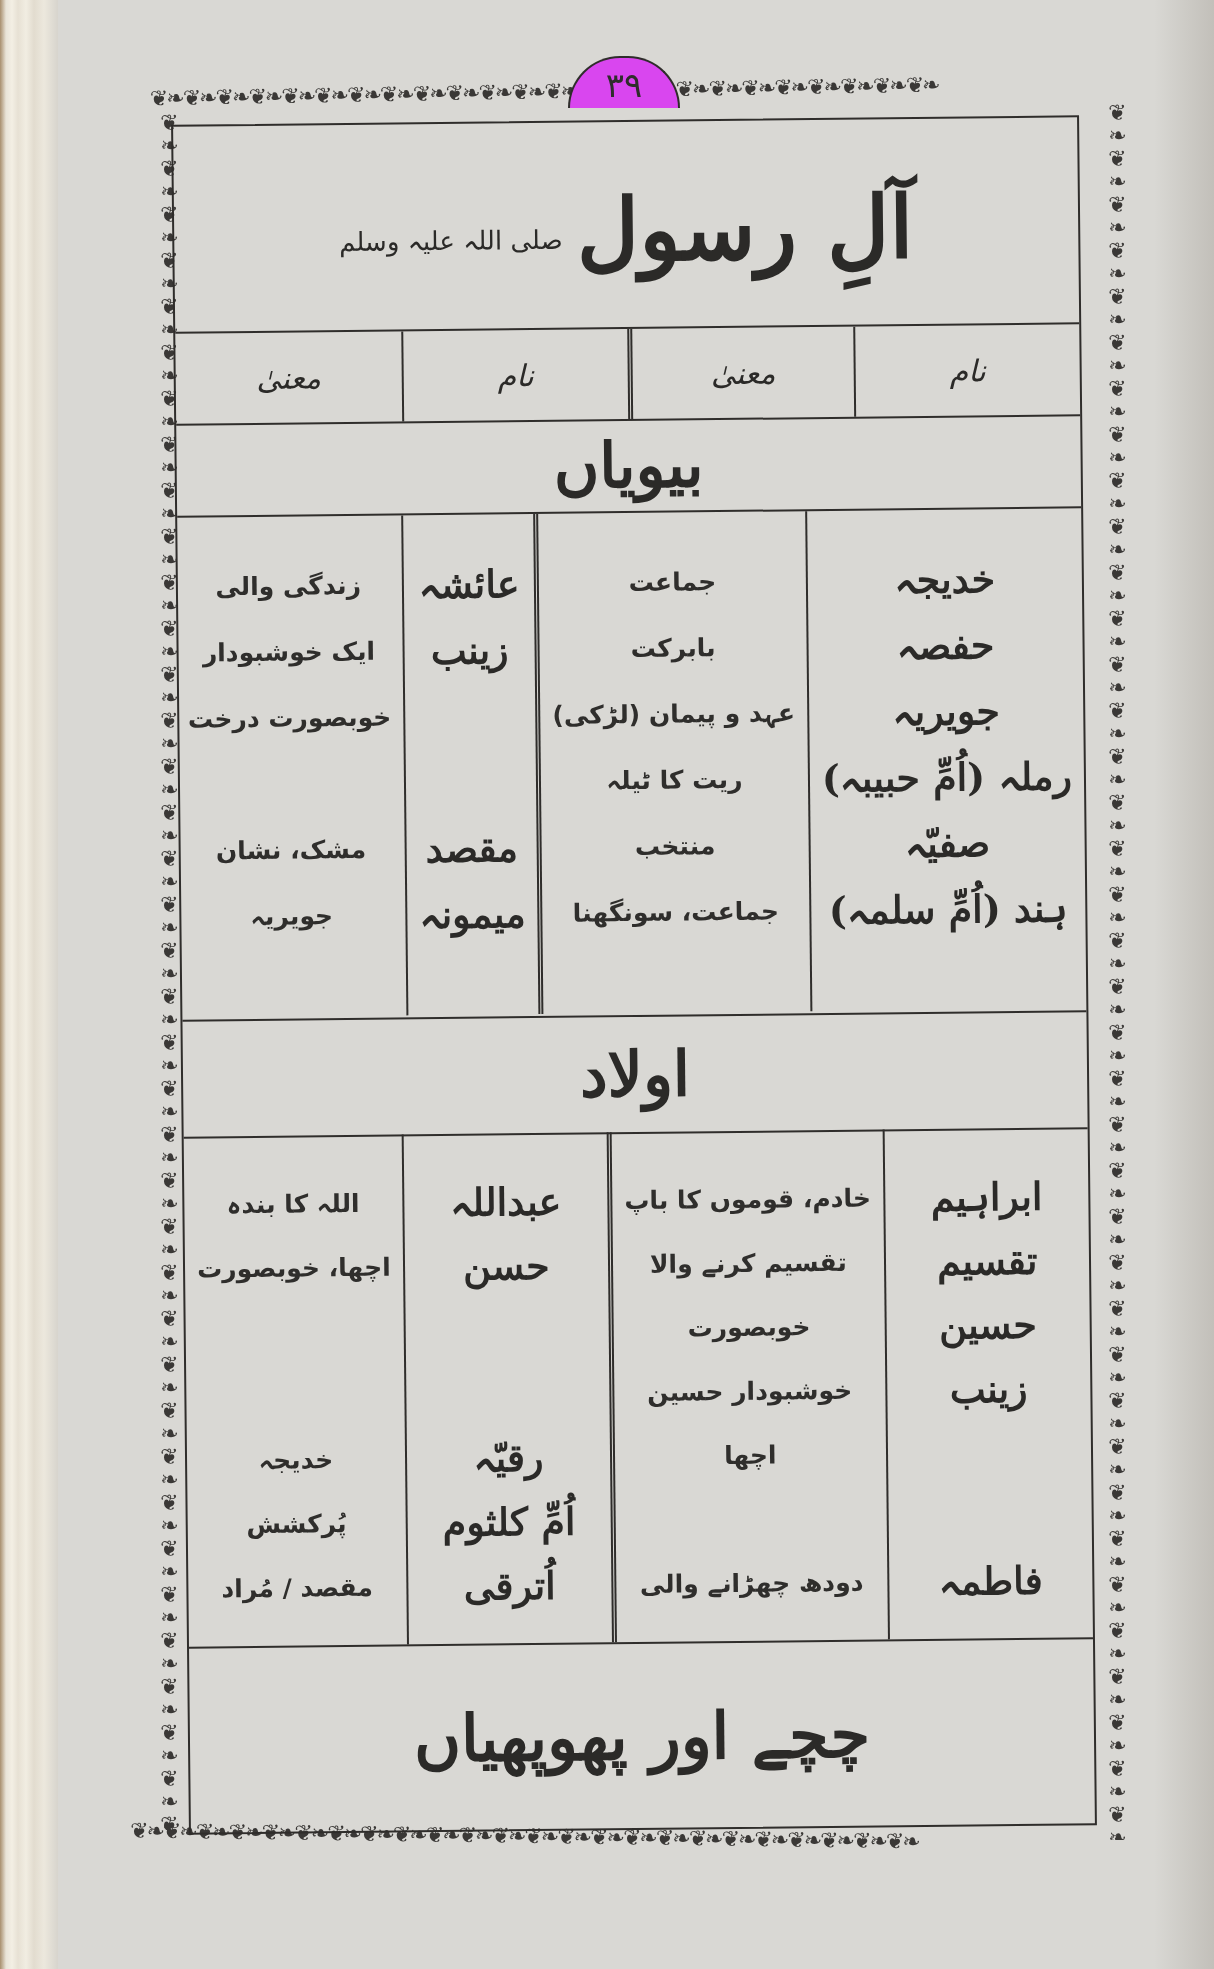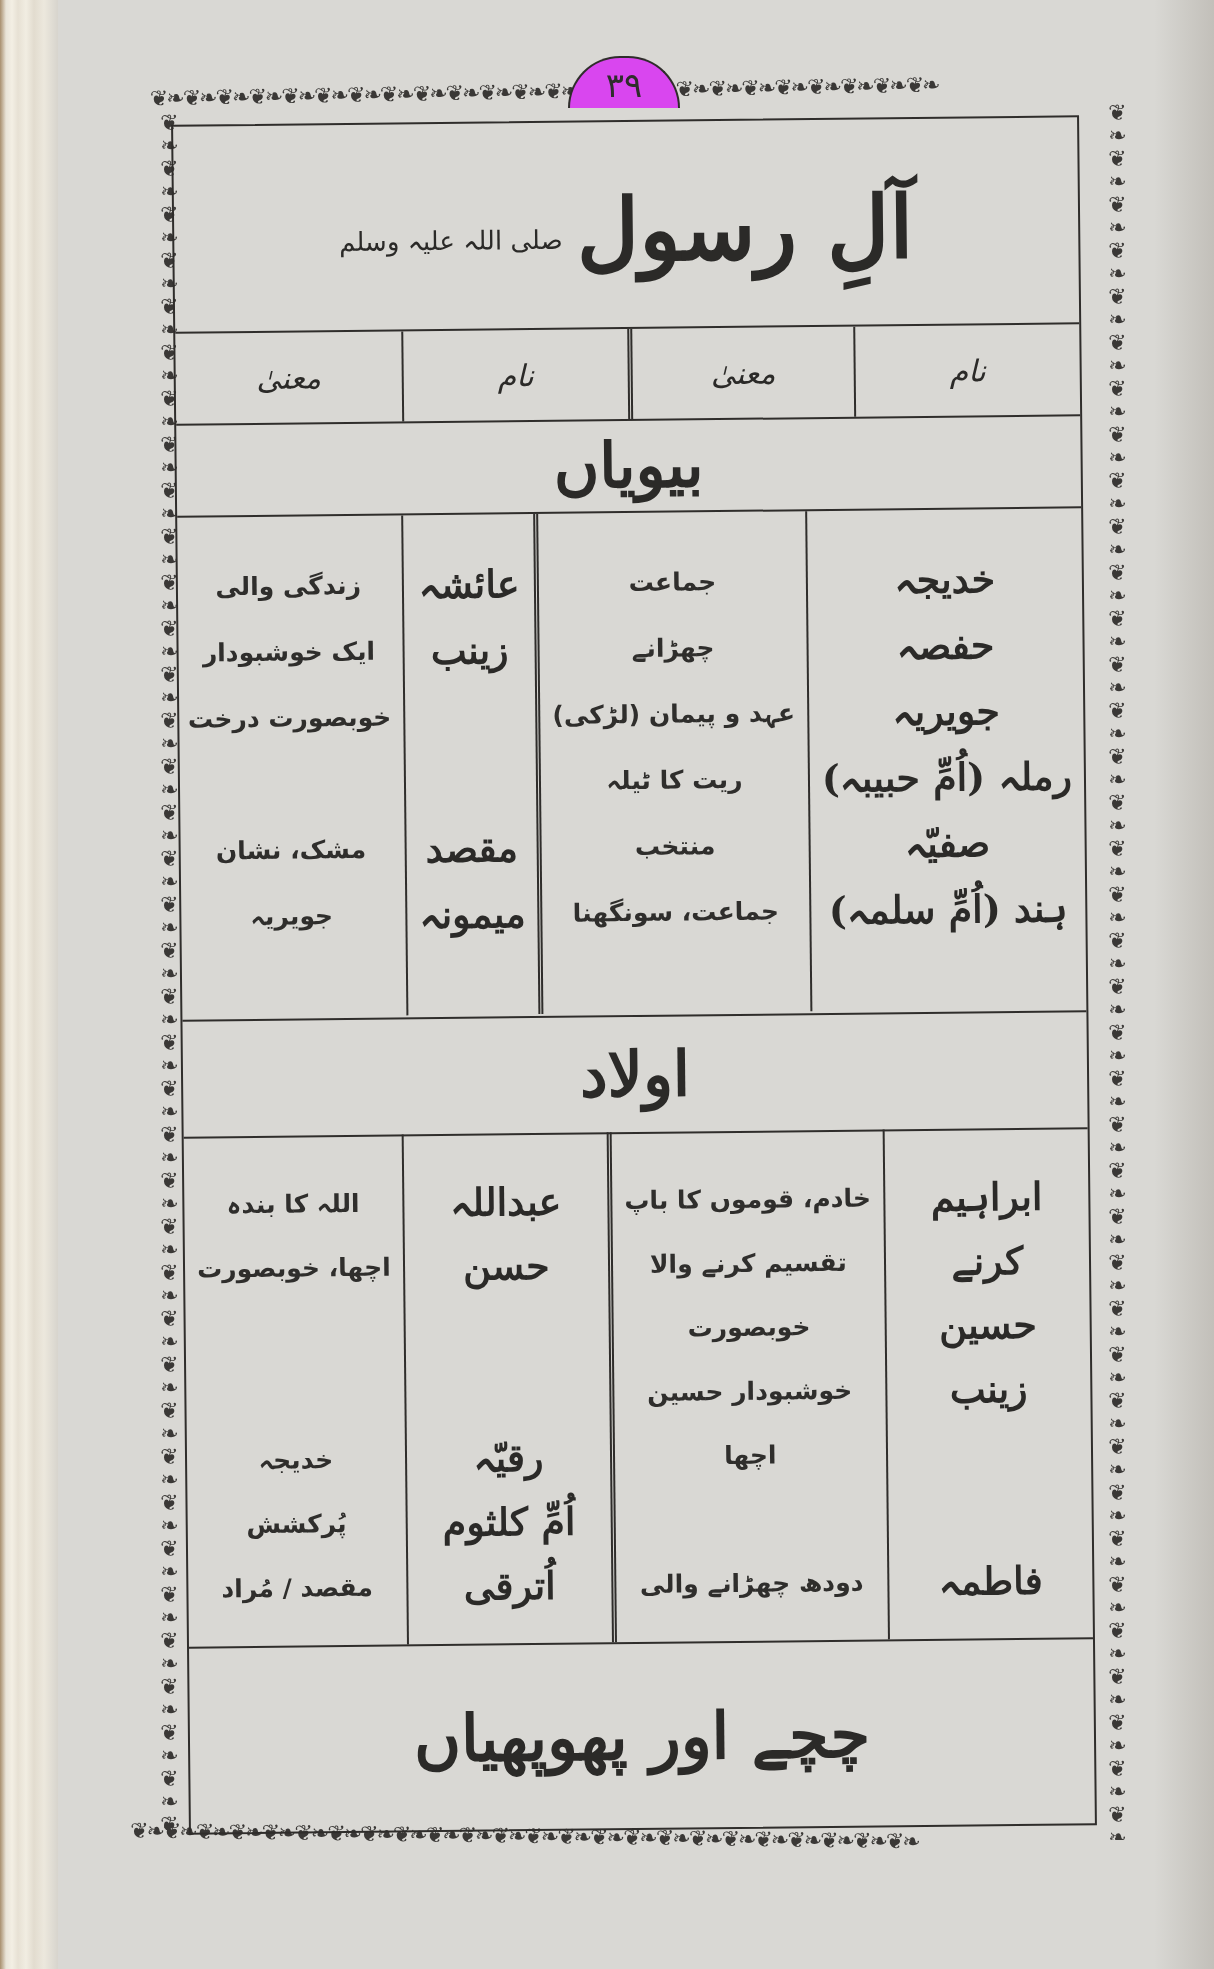--- a/index.html
+++ b/index.html
@@ -121,21 +121,21 @@
     <div class="col">
       <div class="cell name">خدیجہ</div>
       <div class="cell name">حفصہ</div>
       <div class="cell name">جویریہ</div>
       <div class="cell name">رملہ (اُمِّ حبیبہ)</div>
       <div class="cell name">صفیّہ</div>
       <div class="cell name">ہند (اُمِّ سلمہ)</div>
     </div>
     <div class="col dbl">
       <div class="cell meaning">جماعت</div>
-      <div class="cell meaning">چھڑانے</div>
+      <div class="cell meaning">بابرکت</div>
       <div class="cell meaning">عہد و پیمان (لڑکی)</div>
       <div class="cell meaning">ریت کا ٹیلہ</div>
       <div class="cell meaning">منتخب</div>
       <div class="cell meaning">جماعت، سونگھنا</div>
     </div>
     <div class="col">
       <div class="cell name">عائشہ</div>
       <div class="cell name">زینب</div>
       <div class="cell name"></div>
       <div class="cell name"></div>
@@ -150,21 +150,21 @@
       <div class="cell meaning">مشک، نشان</div>
       <div class="cell meaning">جویریہ</div>
     </div>
   </div>
 
   <div class="section-head sec-children">اولاد</div>
 
   <div class="table-block tb-children">
     <div class="col">
       <div class="cell name">ابراہیم</div>
-      <div class="cell name">کرنے</div>
+      <div class="cell name">تقسیم</div>
       <div class="cell name">حسین</div>
       <div class="cell name">زینب</div>
       <div class="cell name"></div>
       <div class="cell name"></div>
       <div class="cell name">فاطمہ</div>
     </div>
     <div class="col dbl">
       <div class="cell meaning">خادم، قوموں کا باپ</div>
       <div class="cell meaning">تقسیم کرنے والا</div>
       <div class="cell meaning">خوبصورت</div>

